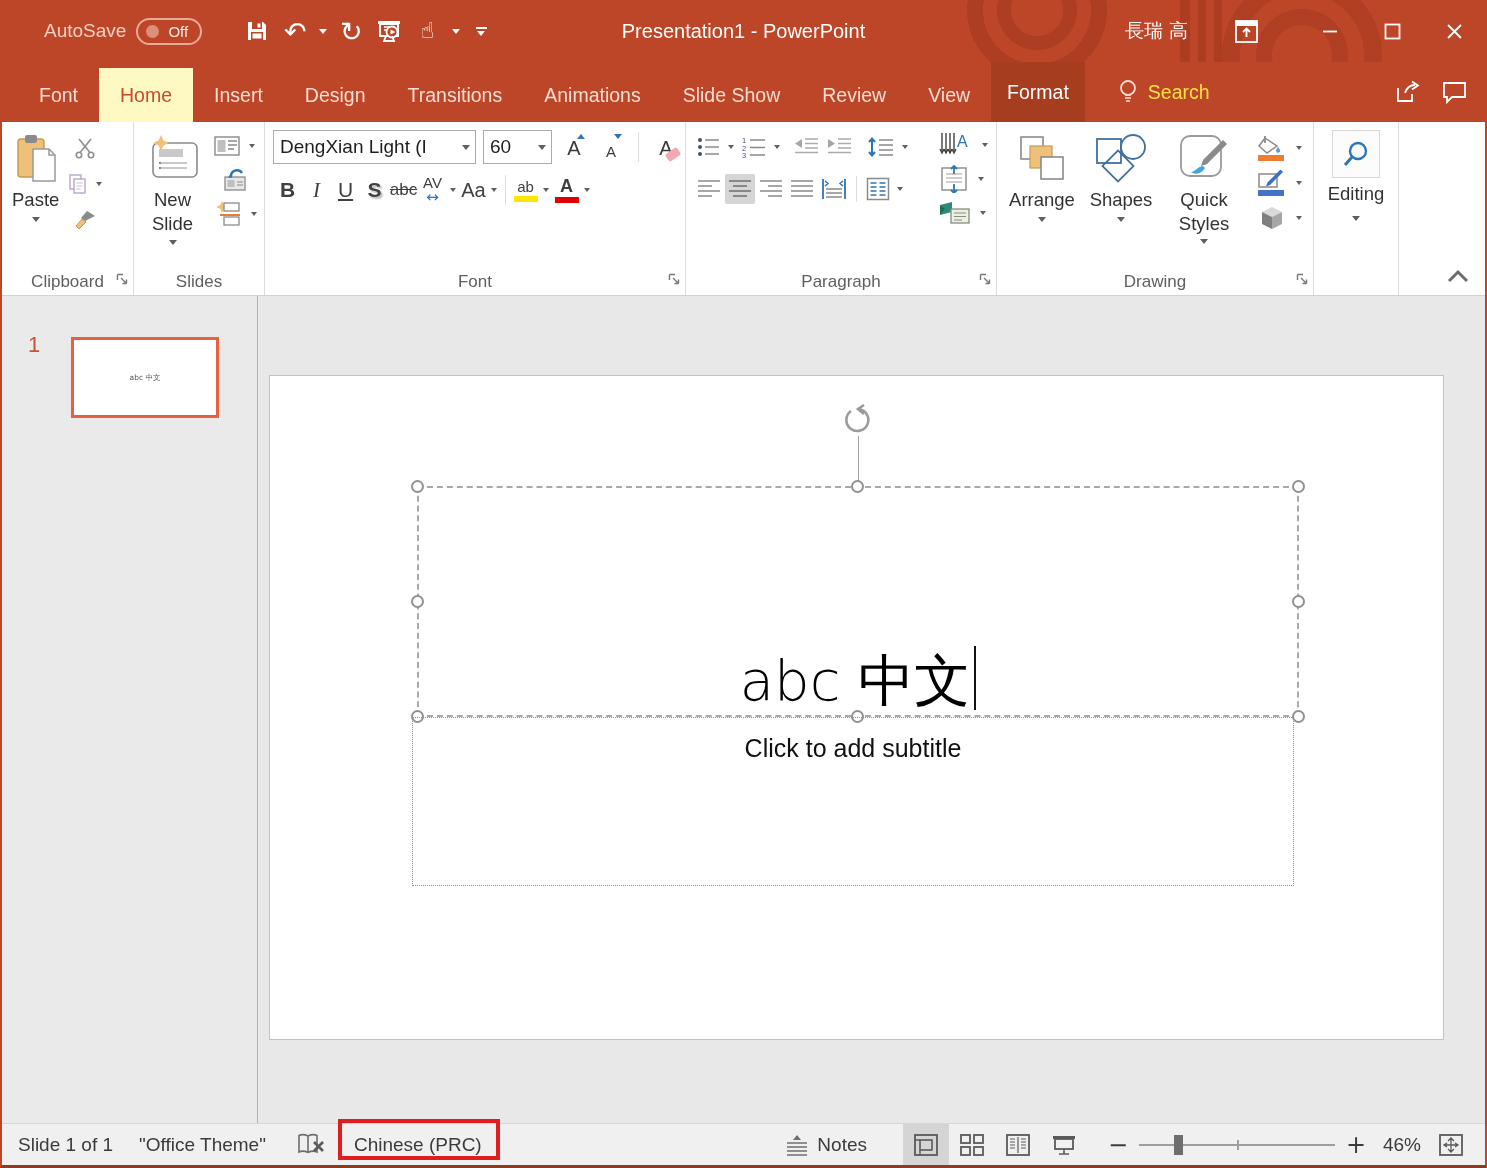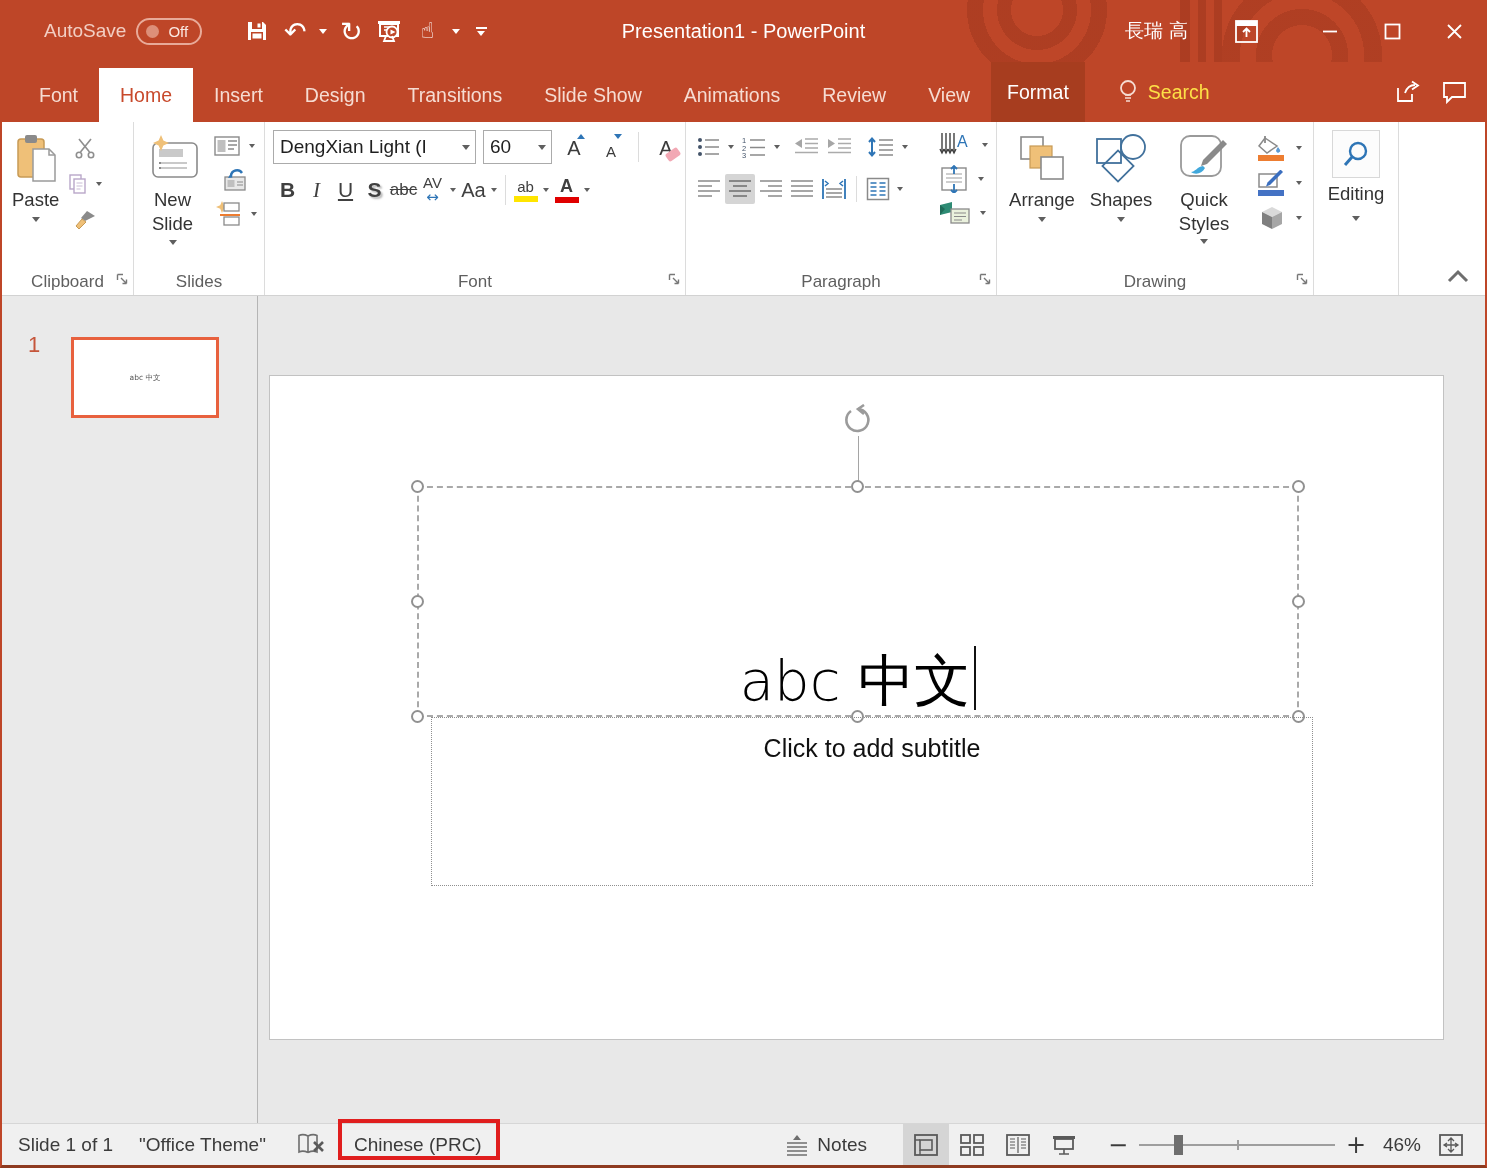--- a/index.html
+++ b/index.html
@@ -36,21 +36,21 @@
   .tb-user { font-size:19px; margin-right:46px; font-family:"DejaVu Sans", sans-serif; }
   .tb-ribbonopts { margin-right:40px; display:flex; }
   .winctl { display:flex; }
   .winctl .wbtn { width:62px; height:62px; display:flex; align-items:center; justify-content:center; }
 
   
   .tabsrow { height:60px; background:#BE4628; display:flex; align-items:flex-end; flex-shrink:0;
     padding-left:16px; position:relative; }
   .tab { height:54px; display:flex; align-items:center; padding:0 21px; font-size:19.5px;
     color:#F6DCD2; }
-  .tab.selected { background:#ffffff; color:#C8492B;margin-top:19px; }
+  .tab.selected { background:#fef9c3; color:#C8492B;margin-top:19px; }
   .tab.contextual { background:#A73D1F; color:#FFFFFF; padding:0 16px; height:60px; }
   .tab-search { display:flex; align-items:center; gap:9px; margin-left:22px; height:60px;
     color:#fde047; font-size:19.5px; padding:0 10px; }
   .tabs-spacer { flex:1; }
   .tab-iconbtn { width:46px; height:60px; display:flex; align-items:center; justify-content:center; }
 
   
   .ribbon { height:174px; background:#fff; border-bottom:1px solid #D2D2D2; display:flex;
     flex-shrink:0; color:#3B3B3B; }
   .rgroup { position:relative; border-right:1px solid #DCDCDC; padding:8px 4px 26px; flex-shrink:0; }
@@ -158,21 +158,21 @@
   .titlebox { position:absolute; left:147px; top:110px; width:882px; height:231px;
     border:2px dashed #A9A9A9; display:flex; align-items:flex-end; justify-content:center; }
   .title-text { font-family:"DejaVu Sans", sans-serif; font-size:56px; color:#000;
     line-height:1.15; padding-bottom:2px; font-weight:300; }
   .caret { display:inline-block; width:2px; height:64px; background:#111; margin-left:4px;
     vertical-align:-10px; }
   .handle { position:absolute; width:13px; height:13px; background:#fff; border:2.5px solid #919191;
     border-radius:50%; }
   .rot-stem { position:absolute; left:50%; top:-52px; width:1px; height:52px; background:#A5A5A5; }
   .rot-handle { position:absolute; left:calc(50% - 16px); top:-84px; }
-  .subbox { position:absolute; left:161px; top:341px; width:882px; height:169px;
+  .subbox { position:absolute; left:142px; top:341px; width:882px; height:169px;
     border:1px dotted #8F8F8F; display:flex; justify-content:center; }
   .sub-text { font-size:25px; color:#101010; margin-top:16px; }
 
   
   .statusbar { height:42px; background:#F0F0F0; border-top:1px solid #D6D6D6; display:flex;
     align-items:center; font-size:19px; color:#3B3B3B; flex-shrink:0; padding:0 14px 0 16px;
     position:relative; }
   .sb-item { display:flex; align-items:center; }
   .sb-theme { margin-left:26px; }
   .sb-spell { margin-left:30px; }
@@ -288,24 +288,24 @@
     <div class="tab">
         <span>Insert</span>
       </div>
     <div class="tab">
         <span>Design</span>
       </div>
     <div class="tab">
         <span>Transitions</span>
       </div>
     <div class="tab">
+        <span>Animations</span>
+      </div>
+    <div class="tab">
         <span>Slide Show</span>
-      </div>
-    <div class="tab">
-        <span>Animations</span>
       </div>
     <div class="tab">
         <span>Review</span>
       </div>
     <div class="tab">
         <span>View</span>
       </div>
     <div class="tab contextual">
         <span>Format</span>
       </div>

